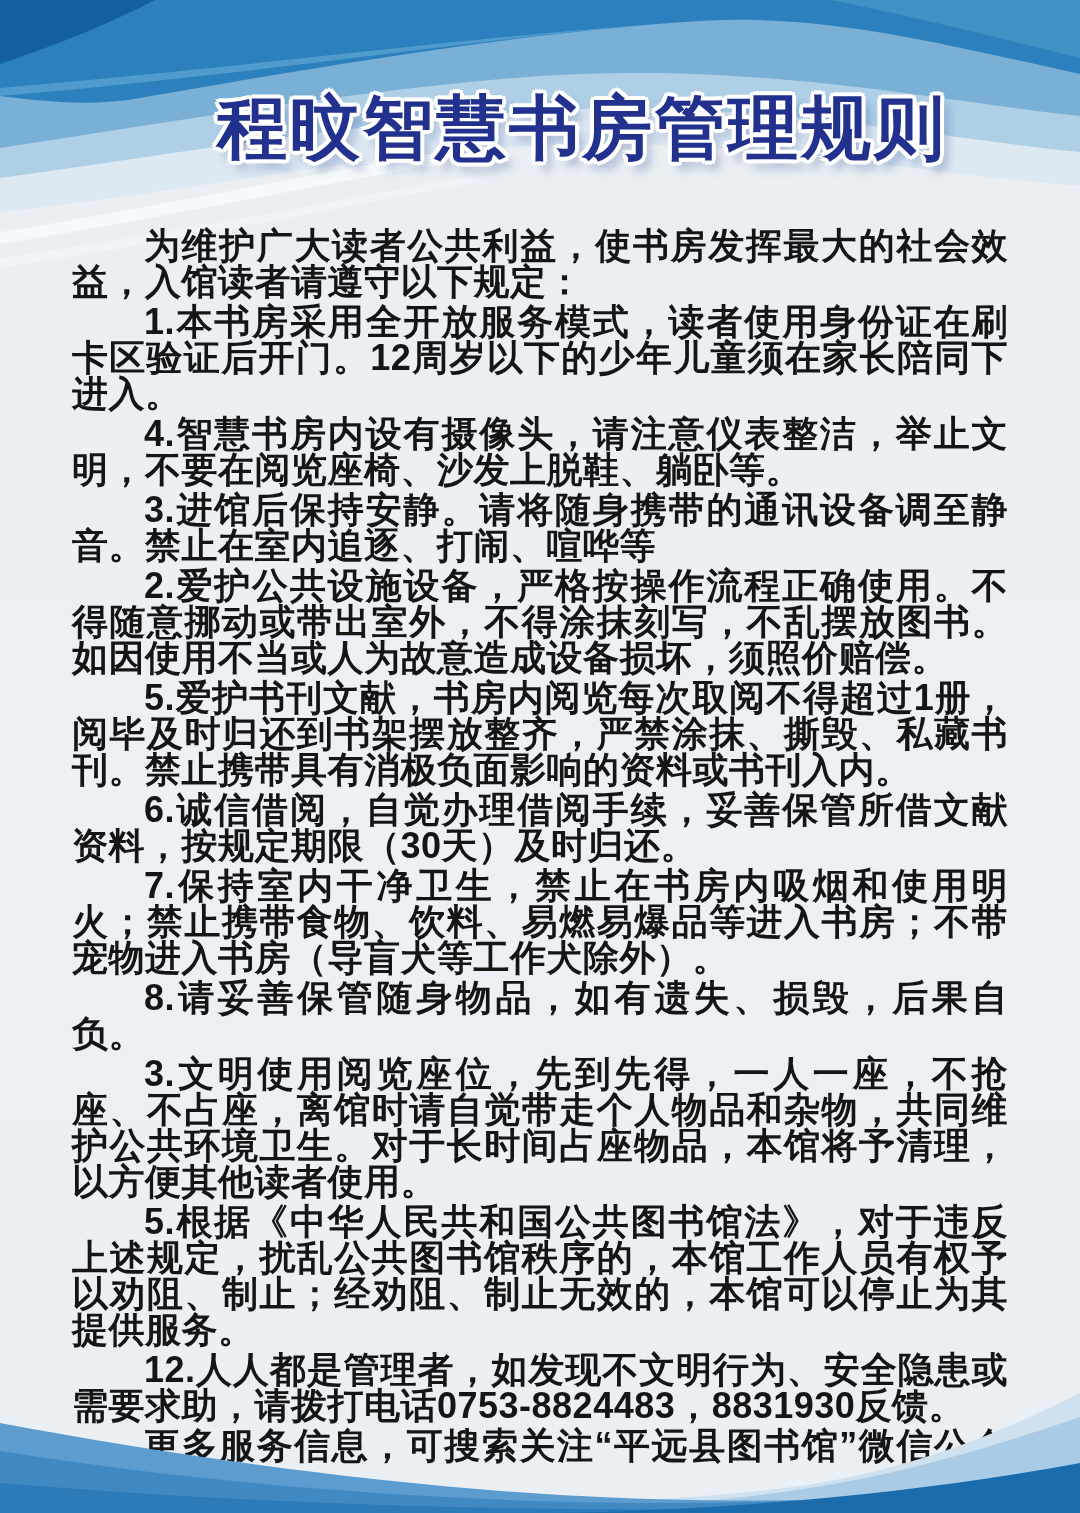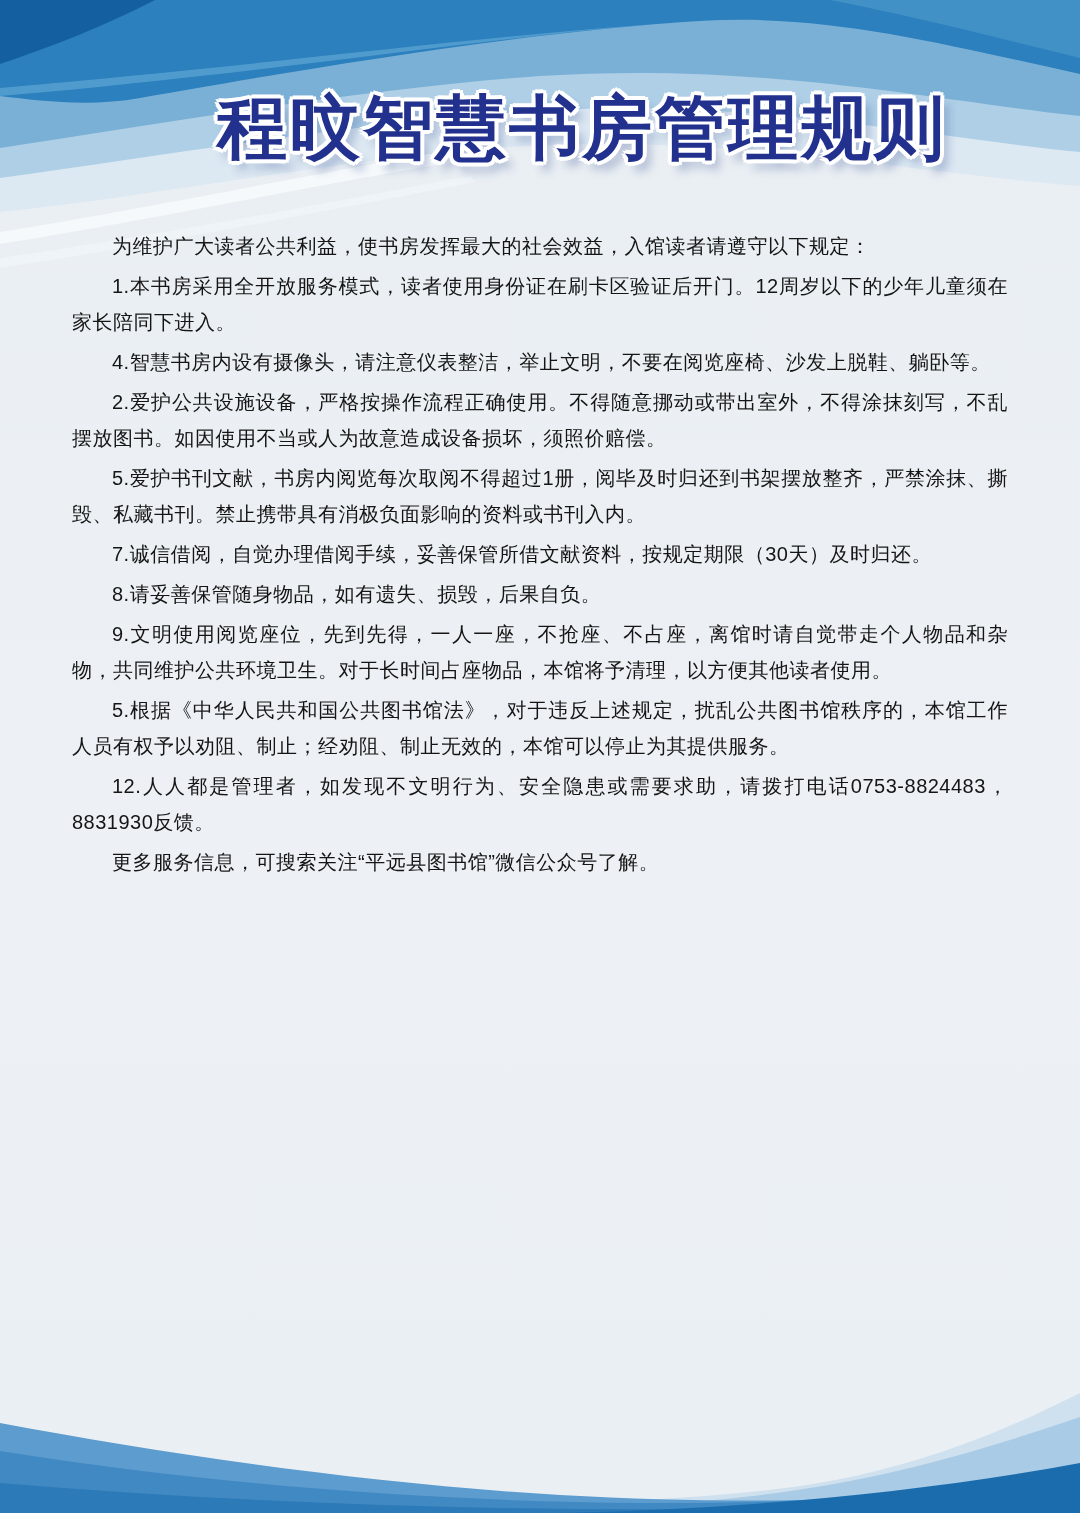--- a/index.html
+++ b/index.html
@@ -46,23 +46,23 @@
   }
 
   .rules {
     position: absolute;
     top: 228px;
     left: 72px;
     right: 72px;
   }
   .rules p {
     margin: 0 0 4px 0;
-    font-size: 20px;
+    font-size: 36px;
     line-height: 36px;
-    font-weight: 400;
+    font-weight: 700;
     color: #151515;
     text-align: justify;
     text-justify: inter-ideograph;
     text-indent: 2em;
     letter-spacing: 0.5px;
   }
 </style>
 </head>
 <body>
 
@@ -87,25 +87,27 @@
 
     <path d="M0,96 C300,70 520,32 700,21 L728,20 C540,28 300,62 0,88 Z" fill="#6fb0da" opacity="0.55"></path>
   </svg>
 
   <h1 class="poster-title">程旼智慧书房管理规则</h1>
 
   <div class="rules">
     <p>为维护广大读者公共利益，使书房发挥最大的社会效益，入馆读者请遵守以下规定：</p>
     <p>1.本书房采用全开放服务模式，读者使用身份证在刷卡区验证后开门。12周岁以下的少年儿童须在家长陪同下进入。</p>
     <p>4.智慧书房内设有摄像头，请注意仪表整洁，举止文明，不要在阅览座椅、沙发上脱鞋、躺卧等。</p>
+    <p>3.进馆后保持安静。请将随身携带的通讯设备调至静音。禁止在室内追逐、打闹、喧哗等</p>
     <p>2.爱护公共设施设备，严格按操作流程正确使用。不得随意挪动或带出室外，不得涂抹刻写，不乱摆放图书。如因使用不当或人为故意造成设备损坏，须照价赔偿。</p>
     <p>5.爱护书刊文献，书房内阅览每次取阅不得超过1册，阅毕及时归还到书架摆放整齐，严禁涂抹、撕毁、私藏书刊。禁止携带具有消极负面影响的资料或书刊入内。</p>
-    <p>7.诚信借阅，自觉办理借阅手续，妥善保管所借文献资料，按规定期限（30天）及时归还。</p>
+    <p>6.诚信借阅，自觉办理借阅手续，妥善保管所借文献资料，按规定期限（30天）及时归还。</p>
+    <p>7.保持室内干净卫生，禁止在书房内吸烟和使用明火；禁止携带食物、饮料、易燃易爆品等进入书房；不带宠物进入书房（导盲犬等工作犬除外）。</p>
     <p>8.请妥善保管随身物品，如有遗失、损毁，后果自负。</p>
-    <p>9.文明使用阅览座位，先到先得，一人一座，不抢座、不占座，离馆时请自觉带走个人物品和杂物，共同维护公共环境卫生。对于长时间占座物品，本馆将予清理，以方便其他读者使用。</p>
+    <p>3.文明使用阅览座位，先到先得，一人一座，不抢座、不占座，离馆时请自觉带走个人物品和杂物，共同维护公共环境卫生。对于长时间占座物品，本馆将予清理，以方便其他读者使用。</p>
     <p>5.根据《中华人民共和国公共图书馆法》，对于违反上述规定，扰乱公共图书馆秩序的，本馆工作人员有权予以劝阻、制止；经劝阻、制止无效的，本馆可以停止为其提供服务。</p>
     <p>12.人人都是管理者，如发现不文明行为、安全隐患或需要求助，请拨打电话0753-8824483，8831930反馈。</p>
     <p>更多服务信息，可搜索关注“平远县图书馆”微信公众号了解。</p>
   </div>
 
   <svg class="bottom-waves" viewBox="0 0 1080 170" preserveAspectRatio="none" aria-hidden="true">
 
     <path d="M0,150 C300,168 560,168 760,148 C900,134 1000,90 1080,50 L1080,170 L0,170 Z" fill="#cfe0ee"></path>
 
     <path d="M380,170 C520,168 620,164 700,158 C860,146 980,108 1080,74 L1080,170 Z" fill="#a9cbe5"></path>

